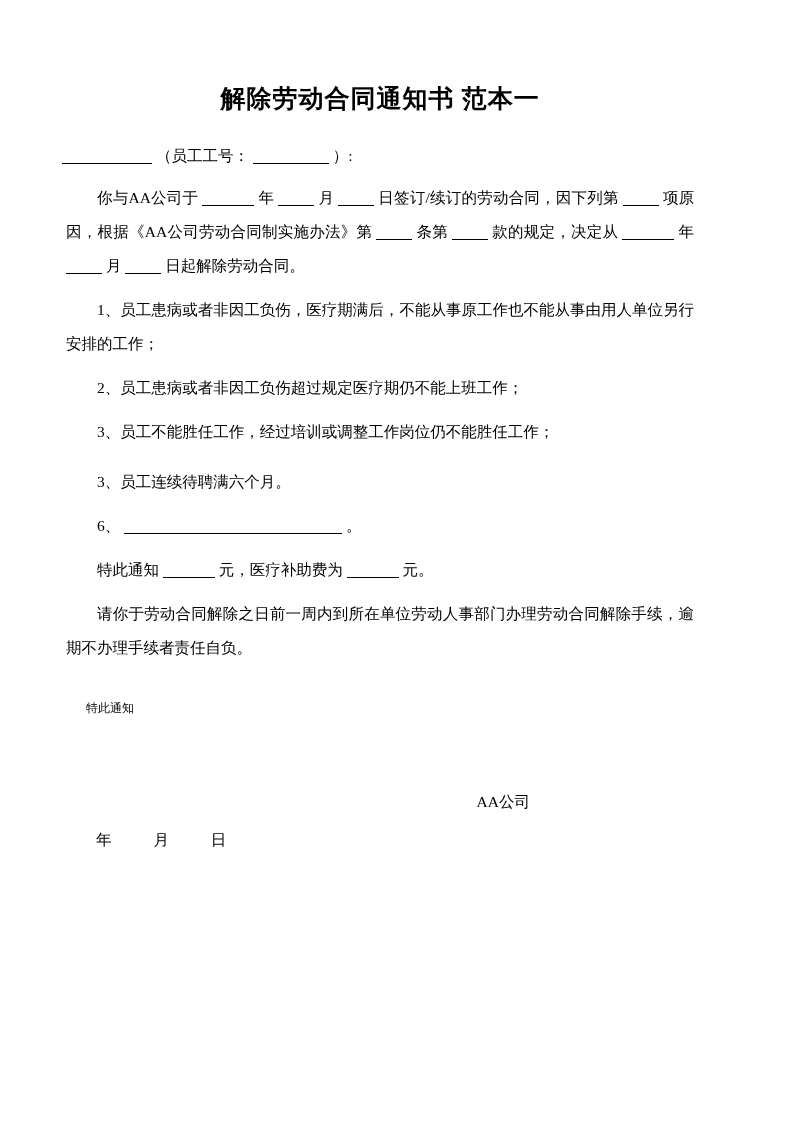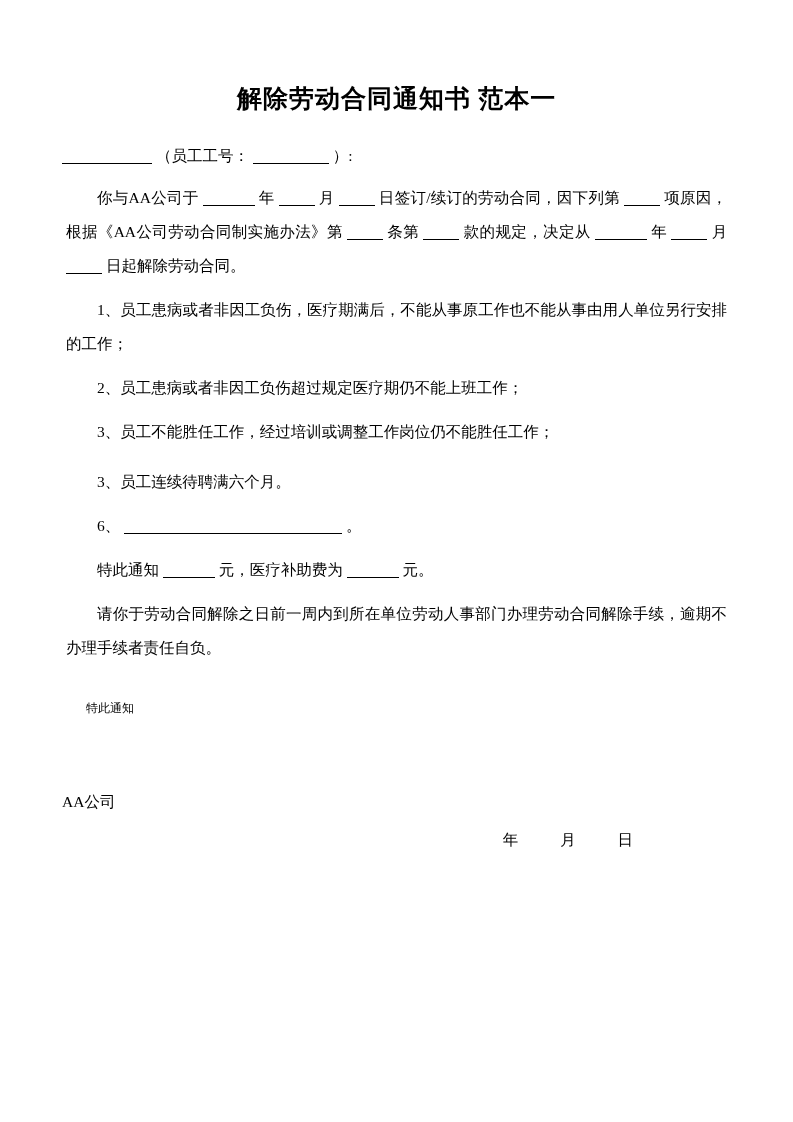--- a/index.html
+++ b/index.html
@@ -12,21 +12,21 @@
     height: 1122px;
     font-family: "Liberation Serif", "DejaVu Serif", serif;
     color: #000000;
     position: relative;
     overflow: hidden;
   }
   .page {
     width: 793px;
     height: 1122px;
     box-sizing: border-box;
-    padding: 58px 62px 0 62px;
+    padding: 58px 95px 0 62px;
     position: relative;
   }
   .doc-title {
     text-align: center;
     font-size: 25px;
     font-weight: bold;
     letter-spacing: 1px;
     margin-top: 24px;
     margin-bottom: 26px;
     font-family: "Liberation Serif", "DejaVu Serif", serif;
@@ -60,24 +60,24 @@
   .body-block > .para { margin-bottom: 0; }
   .gap-sm { height: 6px; }
   .gap-md { height: 14px; }
 
   .sign-block {
     margin-top: 58px;
     font-size: 15.5px;
     line-height: 38px;
   }
   .sign-company {
+    text-align: right;
     padding-right: 168px;
   }
   .sign-date {
-    text-align: right;
     padding-right: 96px;
     letter-spacing: 2px;
   }
   .sign-date span { margin-left: 34px; }
   .notice-line {
     font-size: 12px;
     line-height: 34px;
     text-indent: 2em;
   }
 </style>

